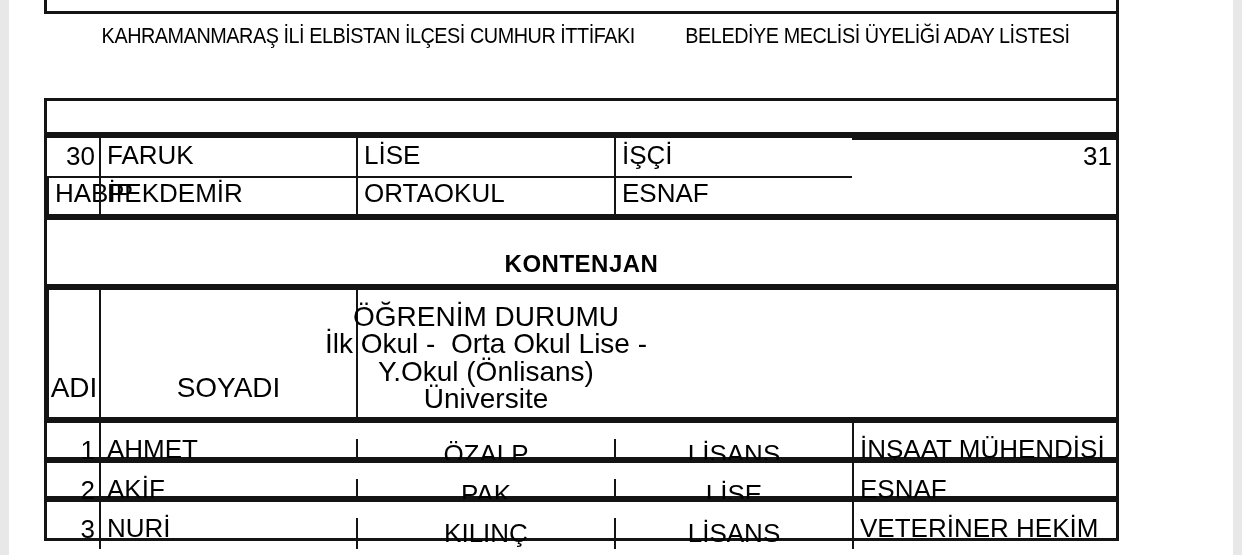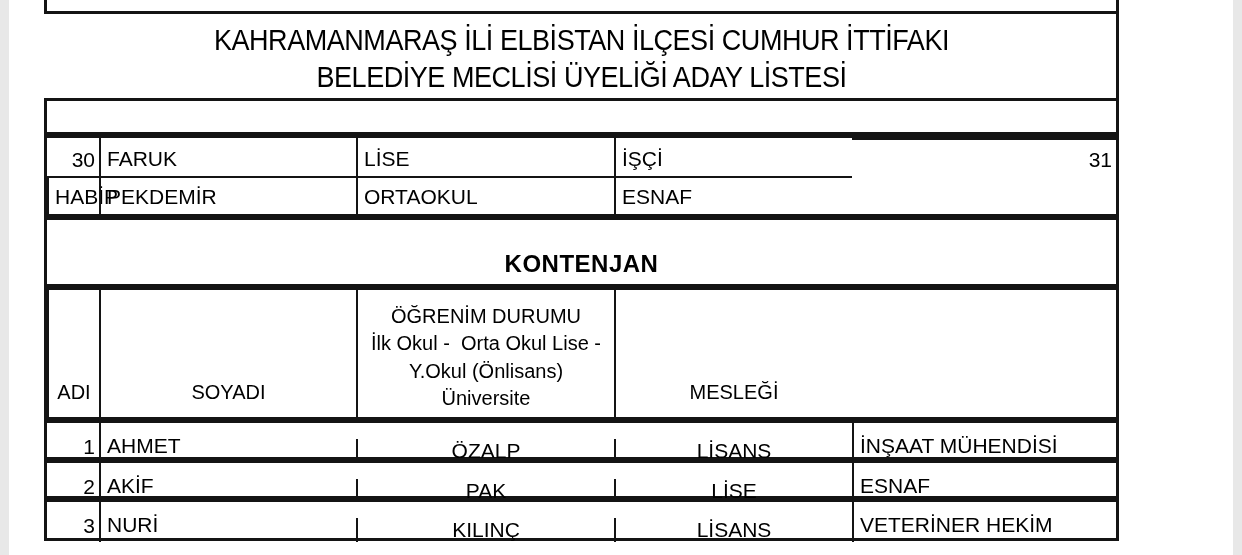--- a/index.html
+++ b/index.html
@@ -26,63 +26,63 @@
     position:absolute;left:44px;top:0;width:1075px;height:14px;
     border-left:3px solid var(--bc);
     border-right:3px solid var(--bc);
     border-bottom:3px solid var(--bc);
     background:var(--page);
   }
 
   
   .doc-title{
     position:absolute;left:44px;top:17px;width:1075px;height:81px;
-    display:flex;flex-direction:column;justify-content:center;
-    text-align:center;
-    font-size:30px;line-height:37px;letter-spacing:-0.5px;
+    display:flex;flex-direction:row;justify-content:center;
+    text-align:left;
+    font-size:22px;line-height:37px;letter-spacing:-0.5px;
   }
   .doc-title .tline{display:block;transform:scaleX(0.90);transform-origin:center;white-space:nowrap;}
   .title-right-rule{
     position:absolute;left:1116px;top:14px;width:3px;height:84px;background:var(--bc);
   }
 
   .empty-band{
     position:absolute;left:44px;top:98px;width:1075px;height:37px;
     border:3px solid var(--bc);background:var(--page);
   }
 
   .grid-box{
     position:absolute;left:44px;width:1075px;
     border:3px solid var(--bc);background:var(--page);
     display:grid;grid-template-columns:52px 257px 258px 238px auto;
   }
   .grid-box .cell{
     border-left:2px solid var(--bc);
     display:flex;overflow:visible;
-    font-size:21px;
+    font-size:26px;
   }
   .grid-box .cell.c0{border-left:none;}
   .grid-box .cell.row2{border-top:2px solid var(--bc);}
 
   .tbl-upper{top:135px;height:82px;grid-template-rows:1fr 1fr;}
 
   .cell.num{justify-content:flex-end;align-items:flex-end;padding:0 4px 4px 0;}
   .cell.txt{justify-content:flex-start;align-items:flex-end;padding:0 0 5px 6px;white-space:nowrap;}
   .cell.ctr{justify-content:center;align-items:flex-end;padding-bottom:0;white-space:nowrap;margin-top:16px;}
 
   .kontenjan-box{
     position:absolute;left:44px;top:217px;width:1075px;height:70px;
     border:3px solid var(--bc);background:var(--page);
     display:flex;justify-content:center;align-items:flex-end;
     padding-bottom:6px;
     font-size:24px;font-weight:bold;letter-spacing:0.5px;
   }
 
   .tbl-header{top:287px;height:133px;}
-  .tbl-header .cell{font-size:20px;}
+  .tbl-header .cell{font-size:28px;}
   .cell.hdr-sira{justify-content:center;align-items:center;text-align:center;line-height:27px;padding:0 6px;}
   .cell.hdr-sira .wrap{white-space:normal;width:46px;}
   .cell.hdr-bottom{justify-content:center;align-items:flex-end;padding-bottom:13px;text-align:right;}
   .cell.hdr-ogrenim{flex-direction:column;justify-content:center;align-items:center;text-align:center;line-height:27.5px;padding-top:8px;}
   .cell.hdr-ogrenim .oline{white-space:pre;}
 
   .tbl-row1{top:420px;height:40px;}
   .tbl-row2{top:460px;height:39px;}
   .tbl-row3{top:499px;height:42px;}
 </style>
@@ -121,21 +121,20 @@
 
 <div class="grid-box tbl-header">
   <div class="cell hdr-bottom">ADI</div>
   <div class="cell hdr-bottom">SOYADI</div>
   <div class="cell hdr-ogrenim">
     <span class="oline">ÖĞRENİM DURUMU</span>
     <span class="oline">İlk Okul -  Orta Okul Lise -</span>
     <span class="oline">Y.Okul (Önlisans)</span>
     <span class="oline">Üniversite</span>
   </div>
-  <div class="cell hdr-bottom">MESLEĞİ</div>
 </div>
 
 <div class="grid-box tbl-row1">
   <div class="cell c0 num">1</div>
   <div class="cell txt">AHMET</div>
   <div class="cell ctr">ÖZALP</div>
   <div class="cell ctr">LİSANS</div>
   <div class="cell txt">İNŞAAT MÜHENDİSİ</div>
 </div>
 

